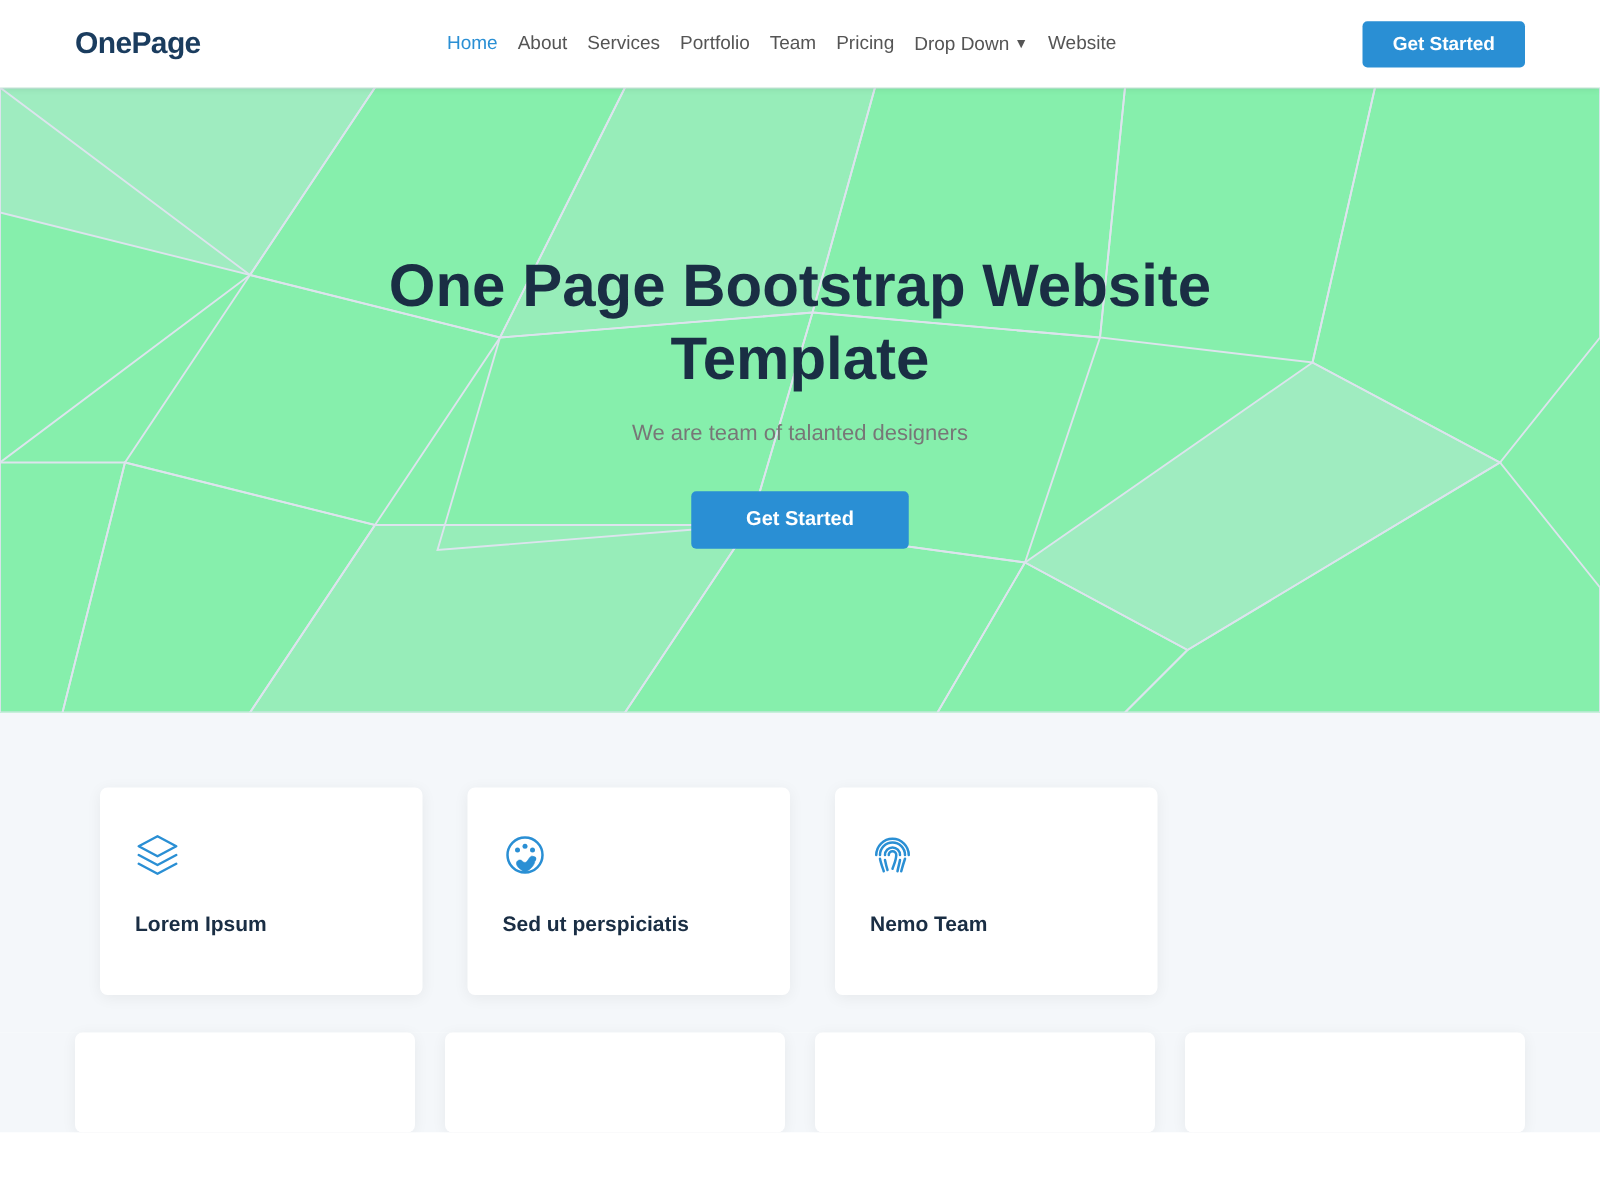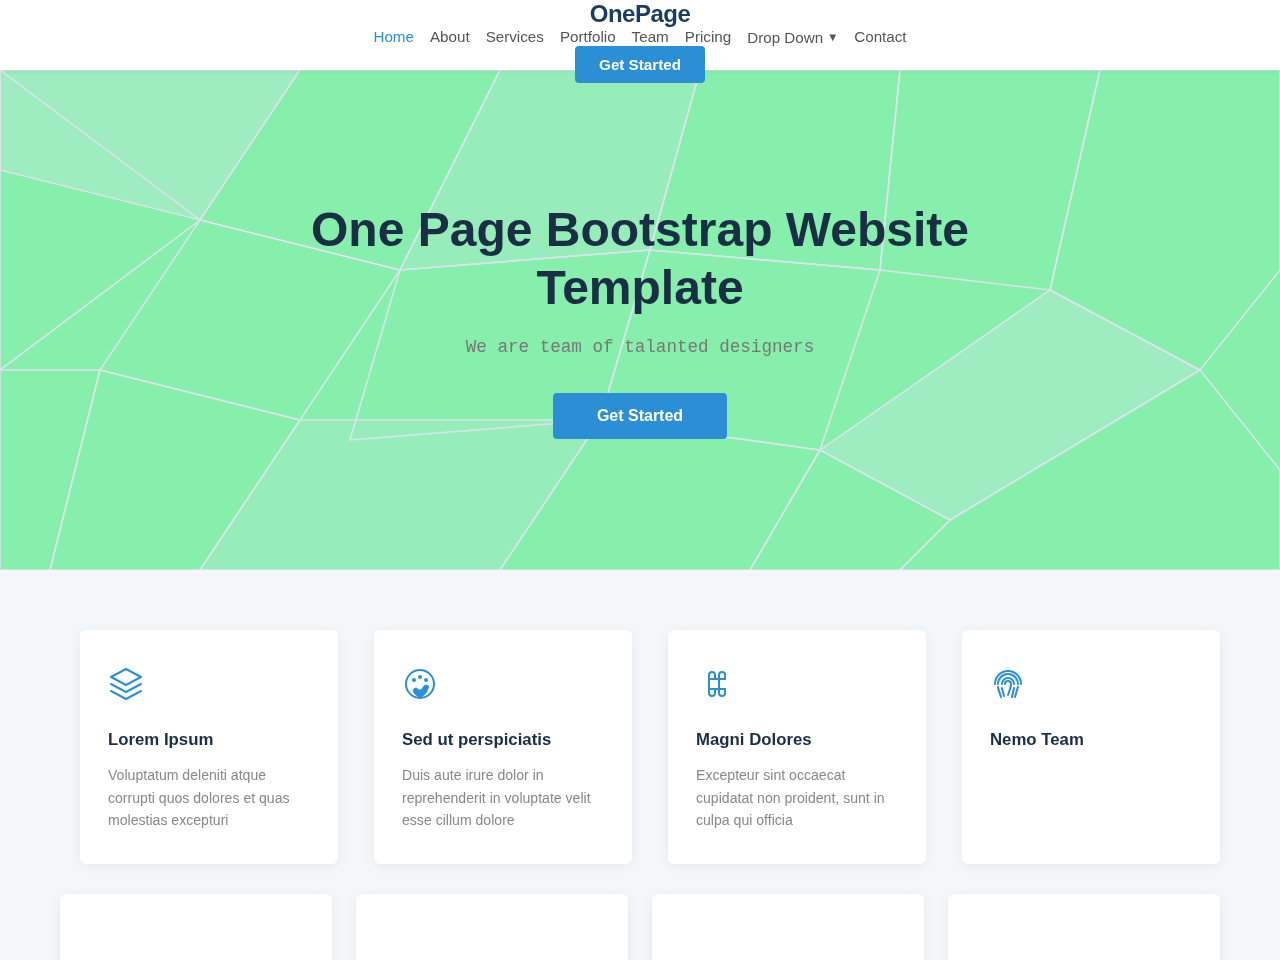--- a/index.html
+++ b/index.html
@@ -9,21 +9,20 @@
     .navbar {
       display: flex;
       align-items: center;
       justify-content: space-between;
       padding: 0 60px;
       height: 70px;
       background: #fff;
       box-shadow: 0 1px 6px rgba(0,0,0,0.08);
       position: relative;
       z-index: 10;
-      flex-direction: column;
     }
     .navbar-brand {
       font-size: 1.5rem;
       font-weight: 700;
       color: #1a3c5e;
       letter-spacing: -0.5px;
     }
     .nav-links {
       display: flex;
       align-items: center;
@@ -86,21 +85,20 @@
       font-weight: 800;
       color: #1a2e44;
       line-height: 1.2;
       max-width: 700px;
       margin: 0 auto 20px;
     }
     .hero-subtitle {
       font-size: 1.1rem;
       color: #777;
       margin-bottom: 36px;
-      font-family: Liberation Mono, monospace;
     }
     .btn-get-started-hero {
       background: #2a8fd4;
       color: #fff;
       border: none;
       padding: 14px 44px;
       border-radius: 4px;
       font-size: 1rem;
       font-weight: 600;
       cursor: pointer;
@@ -183,21 +181,21 @@
     <li>
       <a href="#">Pricing</a>
     </li>
     <li>
       <a href="#" class="nav-dropdown">
         <span>Drop Down</span>
         <span class="chevron">▼</span>
       </a>
     </li>
     <li>
-      <a href="#">Contact</a>
+      <a href="#">Website</a>
     </li>
   </ul>
   <button class="btn-get-started-nav">Get Started</button>
 </nav>
 
 <section class="hero">
   <div class="hero-bg">
     <svg viewBox="0 0 1280 500" xmlns="http://www.w3.org/2000/svg" preserveAspectRatio="xMidYMid slice">
 
       <polygon points="0,0 300,0 200,150 0,100" fill="none" stroke="#dde4ed" stroke-width="1.5"></polygon>
@@ -236,54 +234,36 @@
 
     <div class="card">
       <div class="card-icon">
         <svg width="36" height="36" viewBox="0 0 36 36" fill="none" xmlns="http://www.w3.org/2000/svg">
           <path d="M18 3L33 11L18 19L3 11L18 3Z" stroke="#2a8fd4" stroke-width="2" fill="none" stroke-linejoin="round"></path>
           <path d="M3 18L18 26L33 18" stroke="#2a8fd4" stroke-width="2" fill="none" stroke-linecap="round" stroke-linejoin="round"></path>
           <path d="M3 25L18 33L33 25" stroke="#2a8fd4" stroke-width="2" fill="none" stroke-linecap="round" stroke-linejoin="round"></path>
         </svg>
       </div>
       <div class="card-title">Lorem Ipsum</div>
-      <div class="card-text">Voluptatum deleniti atque corrupti quos dolores et quas molestias excepturi</div>
     </div>
 
     <div class="card">
       <div class="card-icon">
         <svg width="36" height="36" viewBox="0 0 36 36" fill="none" xmlns="http://www.w3.org/2000/svg">
           <circle cx="18" cy="18" r="14" stroke="#2a8fd4" stroke-width="2" fill="none"></circle>
           <circle cx="12" cy="14" r="2" fill="#2a8fd4"></circle>
           <circle cx="18" cy="11" r="2" fill="#2a8fd4"></circle>
           <circle cx="24" cy="14" r="2" fill="#2a8fd4"></circle>
           <circle cx="25" cy="21" r="2" fill="#2a8fd4"></circle>
           <path d="M18 32C18 32 26 28 26 22C26 20 24.5 18.5 23 19C21 20 20 24 18 24C16 24 16 22 14 22C12 22 10 24 12 27C13 29 18 32 18 32Z" fill="#2a8fd4" stroke="#2a8fd4" stroke-width="0.5"></path>
         </svg>
       </div>
       <div class="card-title">Sed ut perspiciatis</div>
-      <div class="card-text">Duis aute irure dolor in reprehenderit in voluptate velit esse cillum dolore</div>
     </div>
 
-    <div class="card">
-      <div class="card-icon">
-        <svg width="36" height="36" viewBox="0 0 36 36" fill="none" xmlns="http://www.w3.org/2000/svg">
-
-          <path d="M11 11h14M11 25h14M11 11v14M25 11v14" stroke="none"></path>
-
-          <path d="M13 9C13 7.34 14.34 6 16 6C17.66 6 19 7.34 19 9V13H13V9Z" stroke="#2a8fd4" stroke-width="2" fill="none"></path>
-          <path d="M23 9C23 7.34 24.34 6 26 6C27.66 6 29 7.34 29 9V13H23V9Z" stroke="#2a8fd4" stroke-width="2" fill="none"></path>
-          <path d="M13 23H19V27C19 28.66 17.66 30 16 30C14.34 30 13 28.66 13 27V23Z" stroke="#2a8fd4" stroke-width="2" fill="none"></path>
-          <path d="M23 23H29V27C29 28.66 27.66 30 26 30C24.34 30 23 28.66 23 27V23Z" stroke="#2a8fd4" stroke-width="2" fill="none"></path>
-          <rect x="13" y="13" width="10" height="10" stroke="#2a8fd4" stroke-width="2" fill="none"></rect>
-        </svg>
-      </div>
-      <div class="card-title">Magni Dolores</div>
-      <div class="card-text">Excepteur sint occaecat cupidatat non proident, sunt in culpa qui officia</div>
-    </div>
 
     <div class="card">
       <div class="card-icon">
         <svg width="36" height="36" viewBox="0 0 36 36" fill="none" xmlns="http://www.w3.org/2000/svg">
           <path d="M12 18C12 14.69 14.69 12 18 12C21.31 12 24 14.69 24 18" stroke="#2a8fd4" stroke-width="2" fill="none" stroke-linecap="round"></path>
           <path d="M8 18C8 12.48 12.48 8 18 8C23.52 8 28 12.48 28 18" stroke="#2a8fd4" stroke-width="2" fill="none" stroke-linecap="round"></path>
           <path d="M5 18C5 10.82 10.82 5 18 5C25.18 5 31 10.82 31 18" stroke="#2a8fd4" stroke-width="2" fill="none" stroke-linecap="round"></path>
           <path d="M15 18C15 16.34 16.34 15 18 15C19.66 15 21 16.34 21 18C21 22 19 26 18 29" stroke="#2a8fd4" stroke-width="2" fill="none" stroke-linecap="round"></path>
           <path d="M12 22C12 22 13 27 14 30" stroke="#2a8fd4" stroke-width="2" fill="none" stroke-linecap="round"></path>
           <path d="M8 21C8.5 24 10 28 11 31" stroke="#2a8fd4" stroke-width="2" fill="none" stroke-linecap="round"></path>

